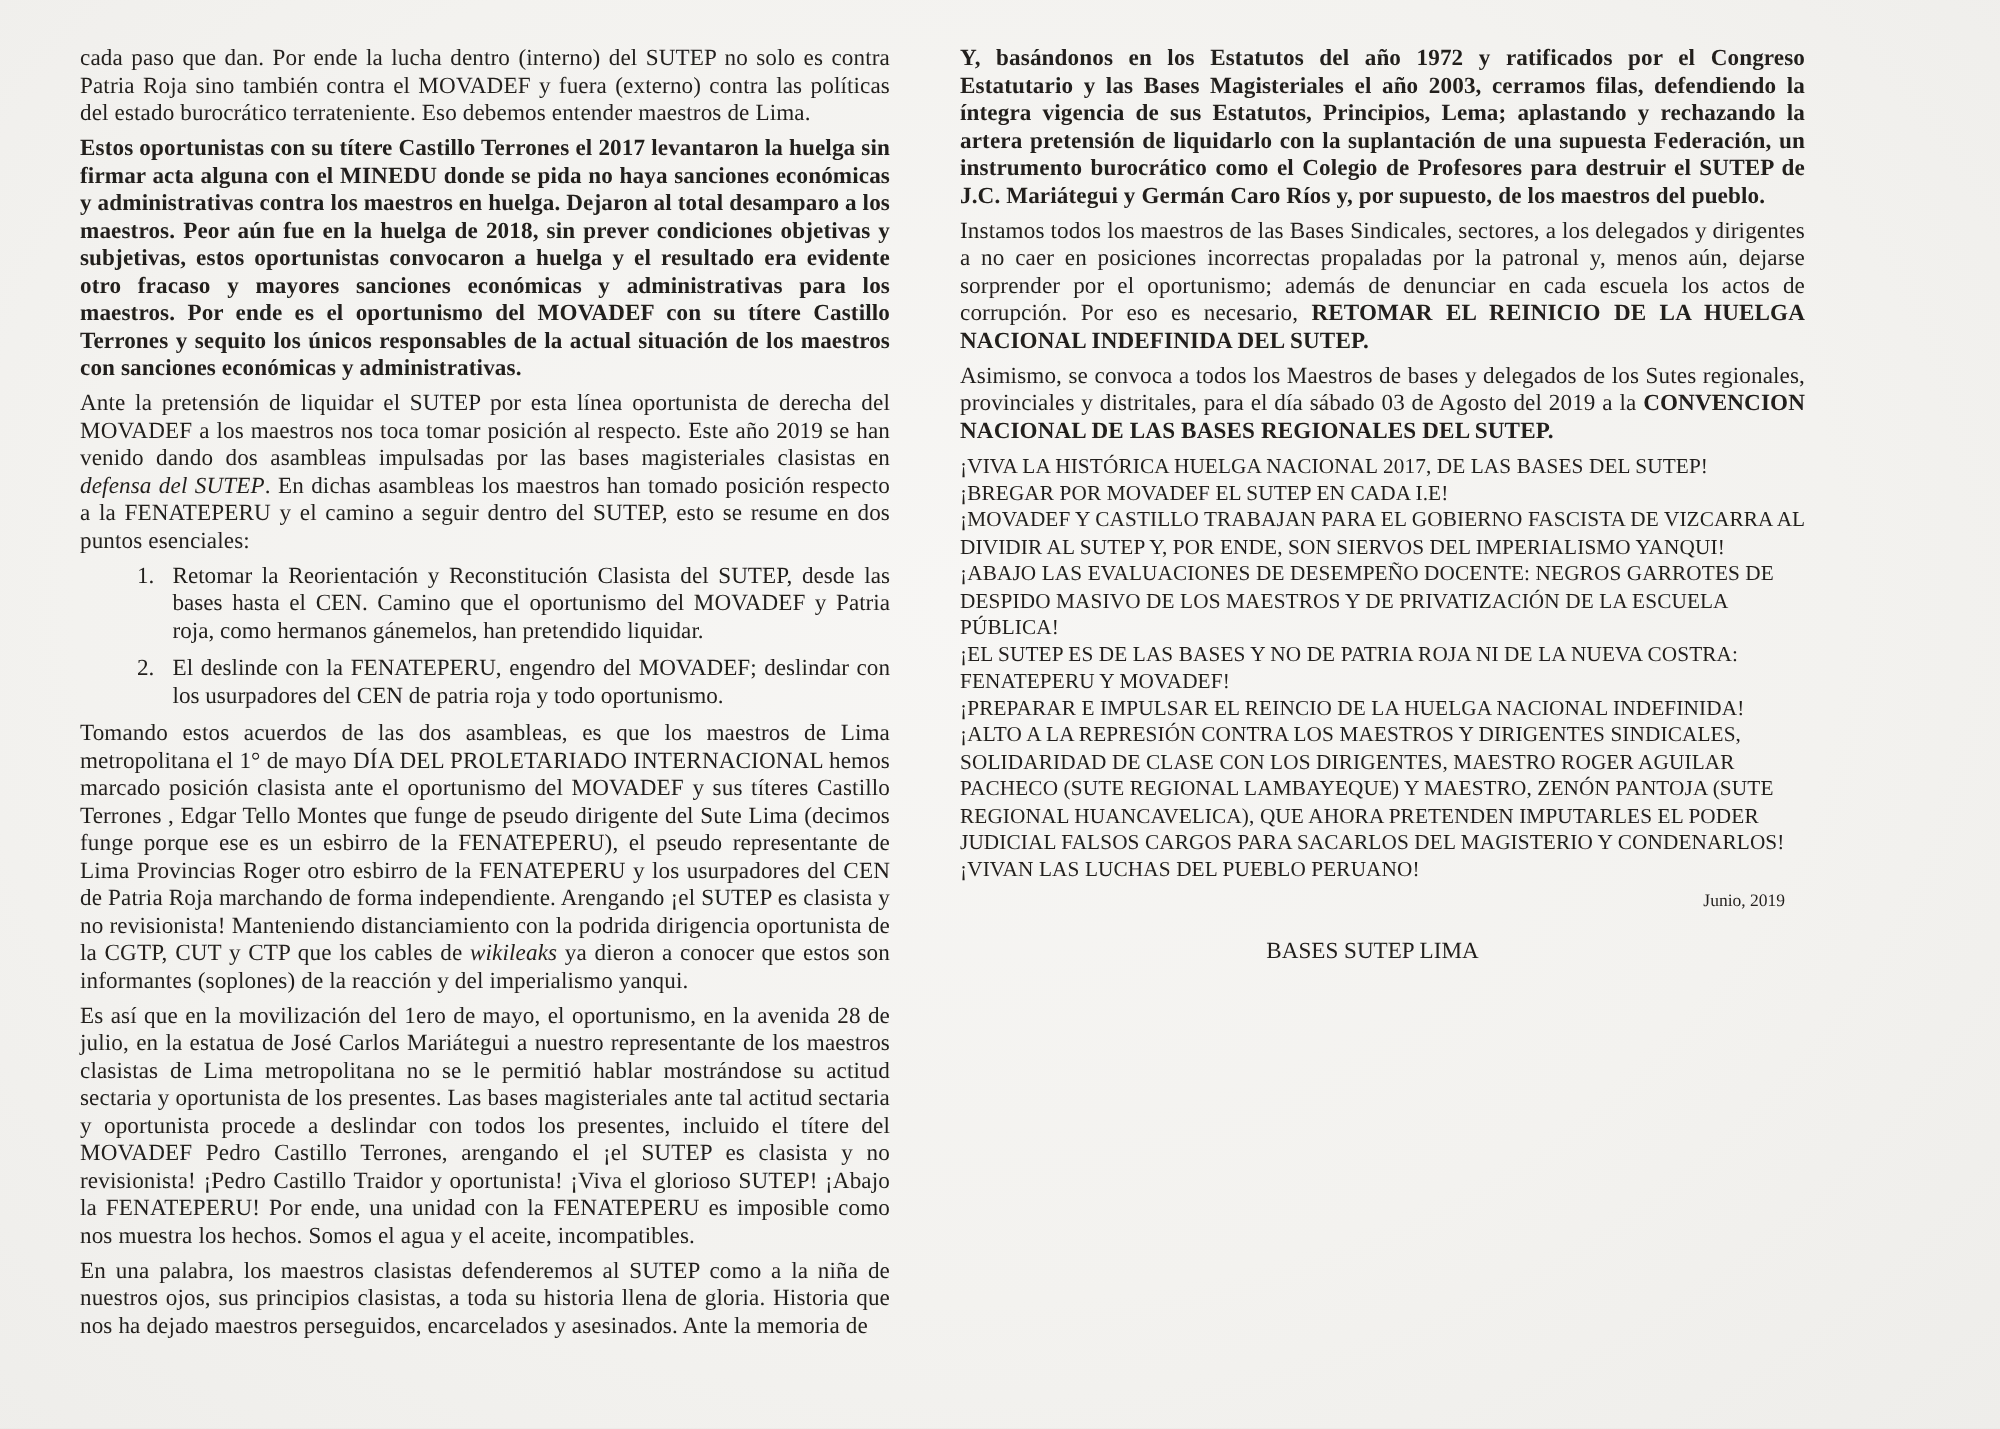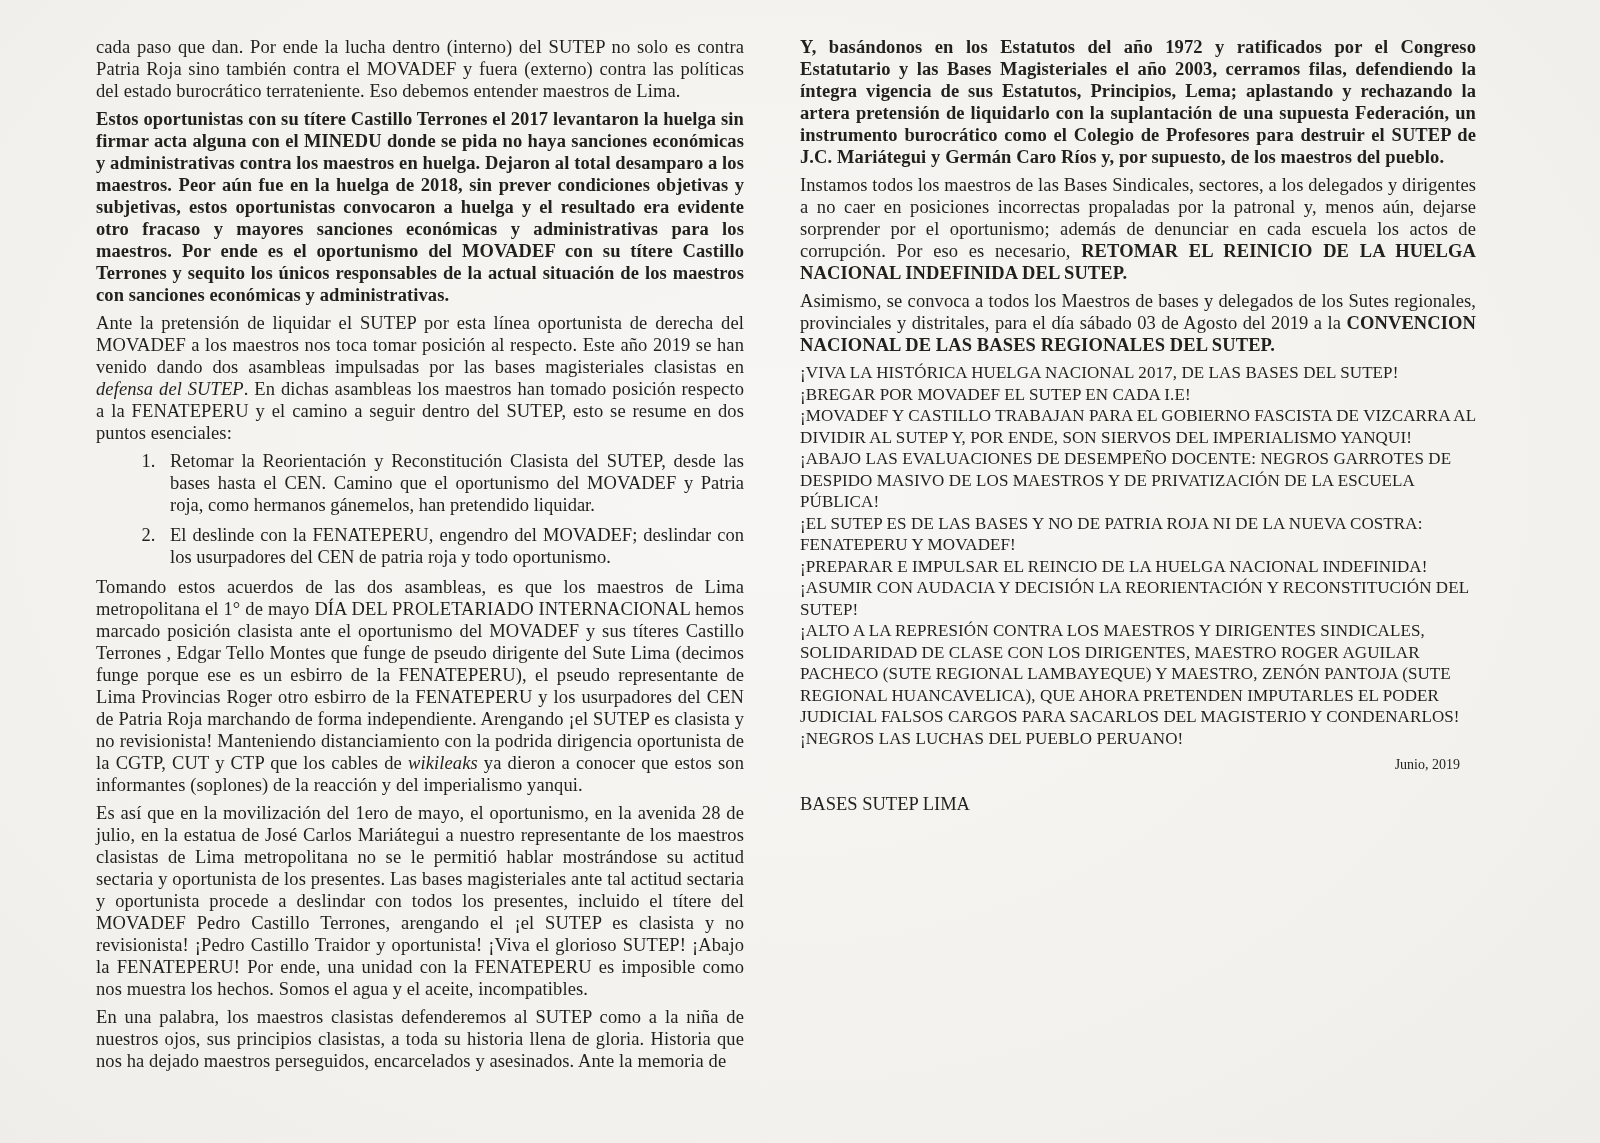--- a/index.html
+++ b/index.html
@@ -8,21 +8,21 @@
     background: #e8e7e4;
   }
   .page {
     position: relative;
     width: 1600px;
     height: 1143px;
     box-sizing: border-box;
     background: radial-gradient(ellipse at 48% 42%, #f7f6f4 0%, #f3f2ef 60%, #eeedea 100%);
     color: #221f1c;
     font-family: "Liberation Serif", "DejaVu Serif", serif;
-    padding: 36px 102px 0 96px;
+    padding: 36px 102px 0 64px;
     display: flex;
     gap: 56px;
     overflow: hidden;
   }
   .col { flex: 0 0 auto; }
   .col-left  { width: 648px; }
   .col-right { width: 676px; }
 
   p.body {
     margin: 0 0 6px 0;
@@ -58,21 +58,21 @@
   p.date-line {
     margin: 5px 16px 0 0;
     font-size: 14px;
     line-height: 22px;
     text-align: right;
   }
   p.signature {
     margin: 17px 16px 0 0;
     font-size: 18.5px;
     line-height: 22px;
-    text-align: left;
+    text-align: center;
   }
 </style>
 </head>
 <body>
 
 <div class="page">
 
   <section class="col col-left">
     <p class="body"><span>cada paso que dan. Por ende la lucha dentro (interno) del SUTEP no solo es contra Patria Roja sino también contra el MOVADEF y fuera (externo) contra las políticas del estado burocrático terrateniente. Eso debemos entender maestros de Lima.</span></p>
 
@@ -100,22 +100,21 @@
 
     <p class="body"><span>Asimismo, se convoca a todos los Maestros de bases y delegados de los Sutes regionales, provinciales y distritales, para el día sábado 03 de Agosto del 2019 a la </span><span class="bold">CONVENCION NACIONAL DE LAS BASES REGIONALES DEL SUTEP.</span></p>
 
     <div class="slogans">
       <p class="slogan">¡VIVA LA HISTÓRICA HUELGA NACIONAL 2017, DE LAS BASES DEL SUTEP!</p>
       <p class="slogan">¡BREGAR POR MOVADEF EL SUTEP EN CADA I.E!</p>
       <p class="slogan">¡MOVADEF Y CASTILLO TRABAJAN PARA EL GOBIERNO FASCISTA DE VIZCARRA AL DIVIDIR AL SUTEP Y, POR ENDE, SON SIERVOS DEL IMPERIALISMO YANQUI!</p>
       <p class="slogan">¡ABAJO LAS EVALUACIONES DE DESEMPEÑO DOCENTE: NEGROS GARROTES DE DESPIDO MASIVO DE LOS MAESTROS Y DE PRIVATIZACIÓN DE LA ESCUELA PÚBLICA!</p>
       <p class="slogan">¡EL SUTEP ES DE LAS BASES Y NO DE PATRIA ROJA NI DE LA NUEVA COSTRA: FENATEPERU Y MOVADEF!</p>
       <p class="slogan">¡PREPARAR E IMPULSAR EL REINCIO DE LA HUELGA NACIONAL INDEFINIDA!</p>
-      <p class="slogan">¡ASUMIR CON AUDACIA Y DECISIÓN LA REORIENTACIÓN Y RECONSTITUCIÓN DEL SUTEP!</p>
       <p class="slogan">¡ALTO A LA REPRESIÓN CONTRA LOS MAESTROS Y DIRIGENTES SINDICALES, SOLIDARIDAD DE CLASE CON LOS DIRIGENTES, MAESTRO ROGER AGUILAR PACHECO (SUTE REGIONAL LAMBAYEQUE) Y MAESTRO, ZENÓN PANTOJA (SUTE REGIONAL HUANCAVELICA), QUE AHORA PRETENDEN IMPUTARLES EL PODER JUDICIAL FALSOS CARGOS PARA SACARLOS DEL MAGISTERIO Y CONDENARLOS!</p>
-      <p class="slogan">¡NEGROS LAS LUCHAS DEL PUEBLO PERUANO!</p>
+      <p class="slogan">¡VIVAN LAS LUCHAS DEL PUEBLO PERUANO!</p>
     </div>
 
     <p class="date-line">Junio, 2019</p>
     <p class="signature">BASES SUTEP LIMA</p>
   </section>
 
 </div>
 
 </body></html>

